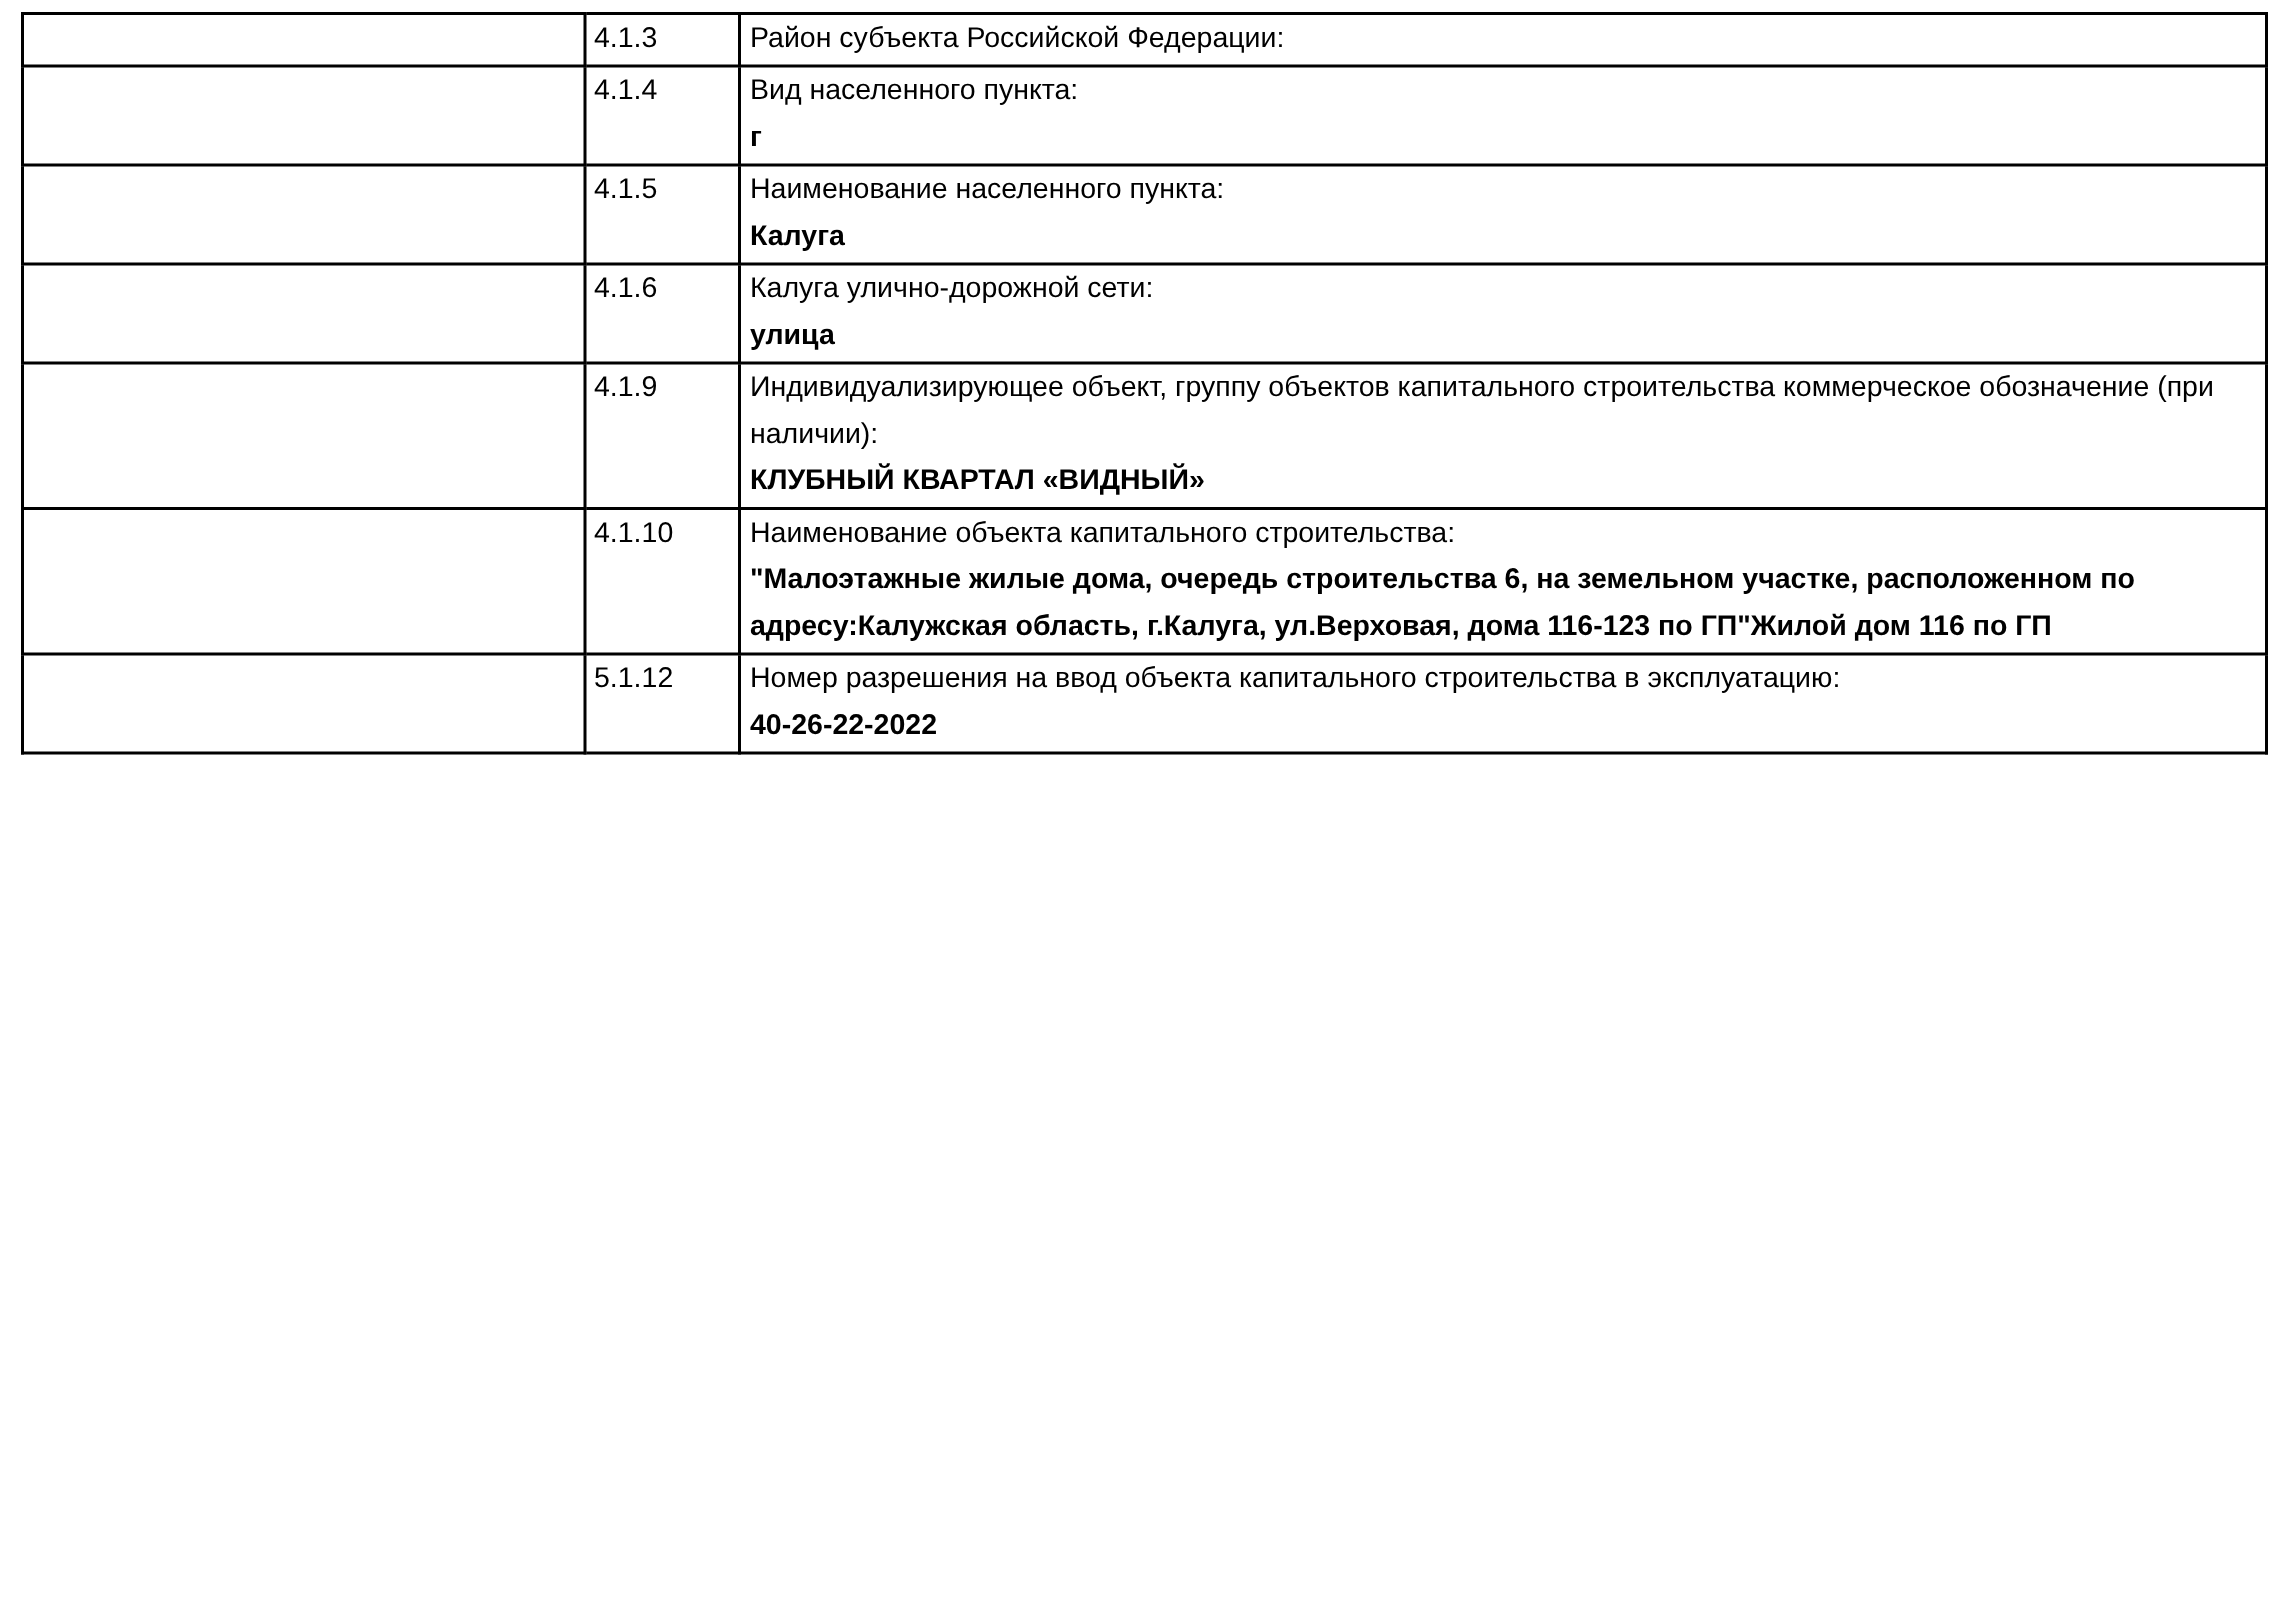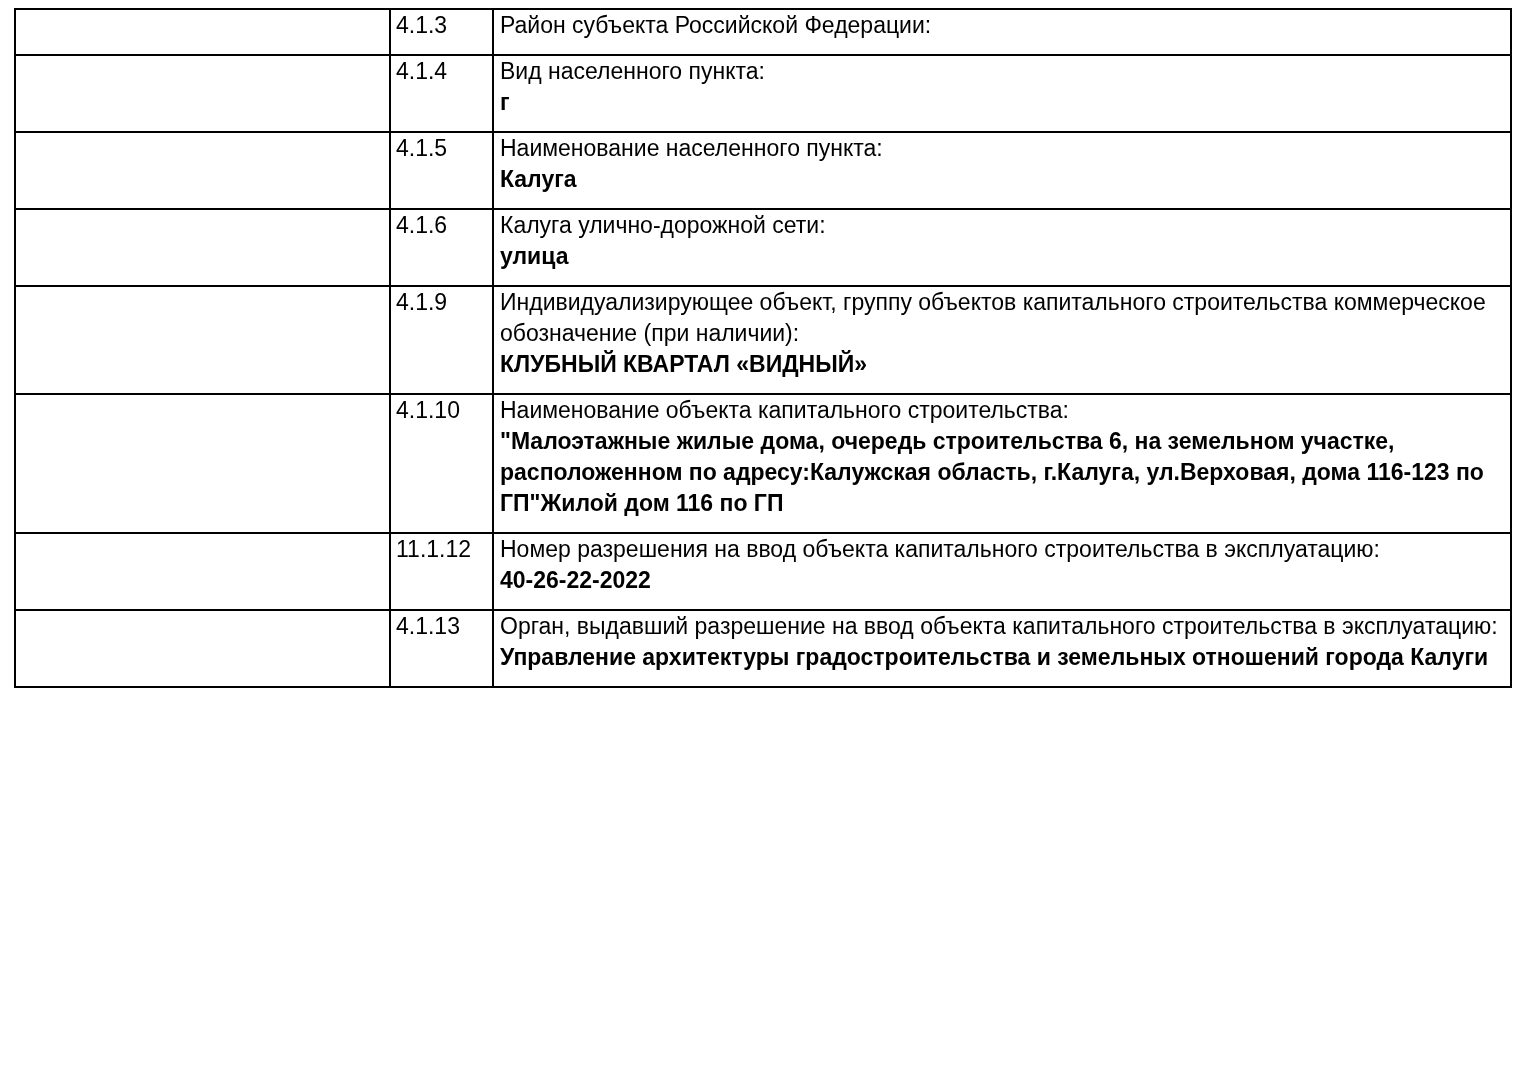--- a/index.html
+++ b/index.html
@@ -16,38 +16,38 @@
     font-family: "Liberation Sans", sans-serif;
     color: #000000;
   }
   table.doc-table {
     position: absolute;
     left: 14px;
     top: 8px;
     width: 1498px;
     border-collapse: collapse;
     table-layout: fixed;
-    font-size: 23px;
+    font-size: 19px;
     line-height: 31px;
   }
   table.doc-table td {
     border: 2px solid #000000;
     vertical-align: top;
     overflow: hidden;
   }
   td.col-empty {
     width: 375px;
   }
   td.col-code {
     width: 103px;
     vertical-align: middle;
     padding: 0 4px 0 5px;
   }
   td.col-content {
-    padding: 0 6px 13px 6px;
+    padding: 0 6px 2px 6px;
   }
   .field-label {
     font-weight: normal;
   }
   .field-value-line .field-value {
     font-weight: bold;
   }
   .field-value-line .value-prefix {
     font-weight: normal;
   }
@@ -105,29 +105,21 @@
         <tr>
           <td class="col-empty"></td>
           <td class="col-code">4.1.10</td>
           <td class="col-content">
             <div class="field-label">Наименование объекта капитального строительства:</div>
             <div class="field-value-line"><span class="field-value">"Малоэтажные жилые дома, очередь строительства 6, на земельном участке, расположенном по адресу:Калужская область, г.Калуга, ул.Верховая, дома 116-123 по ГП"Жилой дом 116 по ГП</span></div>
           </td>
         </tr>
         <tr>
           <td class="col-empty"></td>
-          <td class="col-code">11.1.12</td>
+          <td class="col-code">5.1.12</td>
           <td class="col-content">
             <div class="field-label">Номер разрешения на ввод объекта капитального строительства в эксплуатацию:</div>
             <div class="field-value-line"><span class="field-value">40-26-22-2022</span></div>
-          </td>
-        </tr>
-        <tr>
-          <td class="col-empty"></td>
-          <td class="col-code">4.1.13</td>
-          <td class="col-content">
-            <div class="field-label">Орган, выдавший разрешение на ввод объекта капитального строительства в эксплуатацию:</div>
-            <div class="field-value-line"><span class="field-value">Управление архитектуры градостроительства и земельных отношений города Калуги</span></div>
           </td>
         </tr>
       </tbody>
   </table>
 </div>
 
 </body></html>

